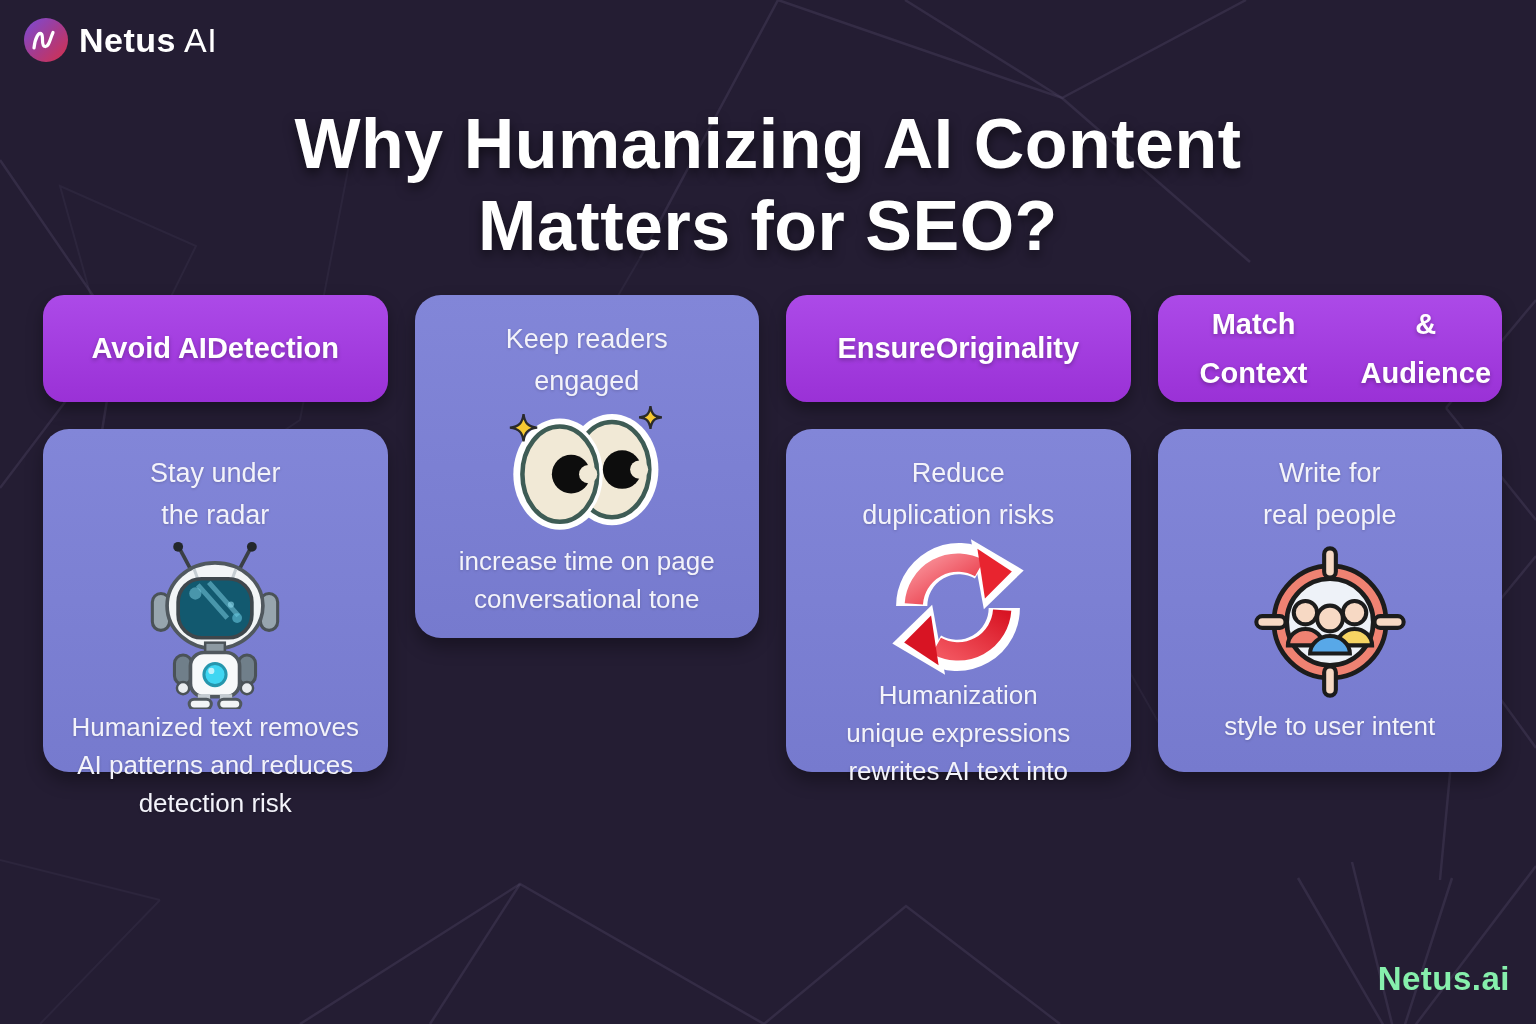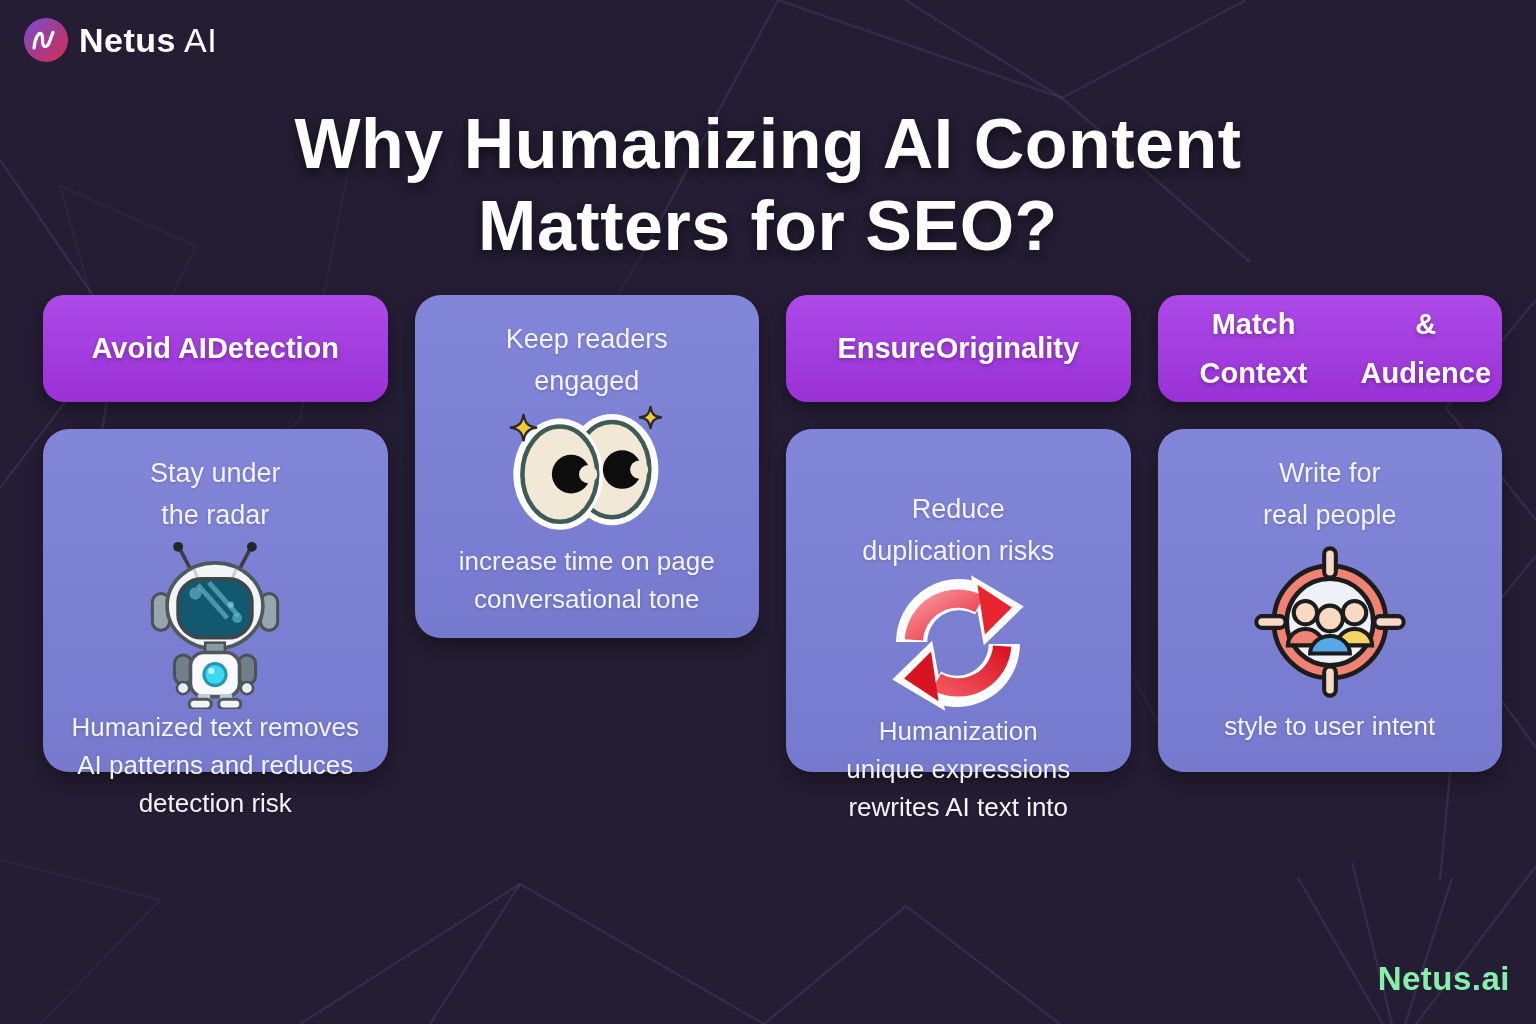--- a/index.html
+++ b/index.html
@@ -192,21 +192,21 @@
           </g>
 
           <path d="M24,62 A41,41 0 0 1 85,29" stroke="url(#redTop)" stroke-width="17" fill="none"></path>
           <polygon points="83,11 115,32 90,57" fill="#e8242f"></polygon>
           <g transform="rotate(180 65 65)">
             <path d="M24,62 A41,41 0 0 1 85,29" stroke="url(#redBot)" stroke-width="17" fill="none"></path>
             <polygon points="83,11 115,32 90,57" fill="#d81423"></polygon>
           </g>
         </svg>
       </div>
-      <div class="tagline" style="order:1;margin-top:36px;">
+      <div class="tagline" style="order:1;">
         <div>Reduce</div>
         <div>duplication risks</div>
       </div>
       <div class="desc" style="order:3;">
         <div>Humanization</div>
         <div>unique expressions</div>
         <div>rewrites AI text into</div>
       </div>
     </div>
   </div>

